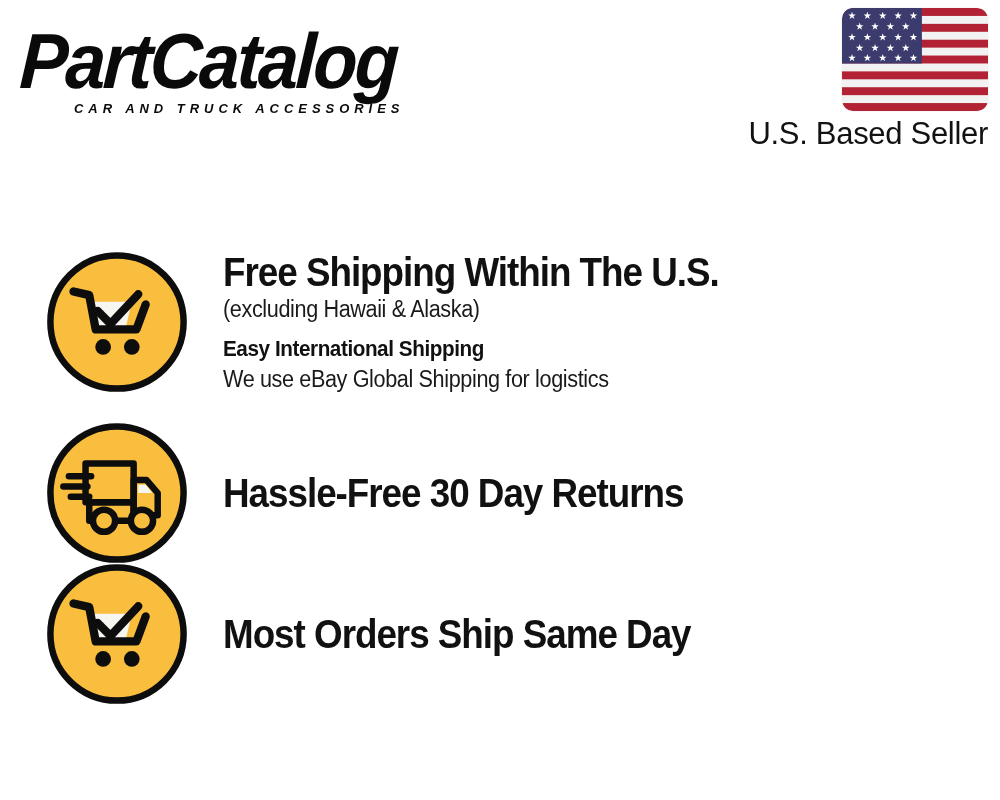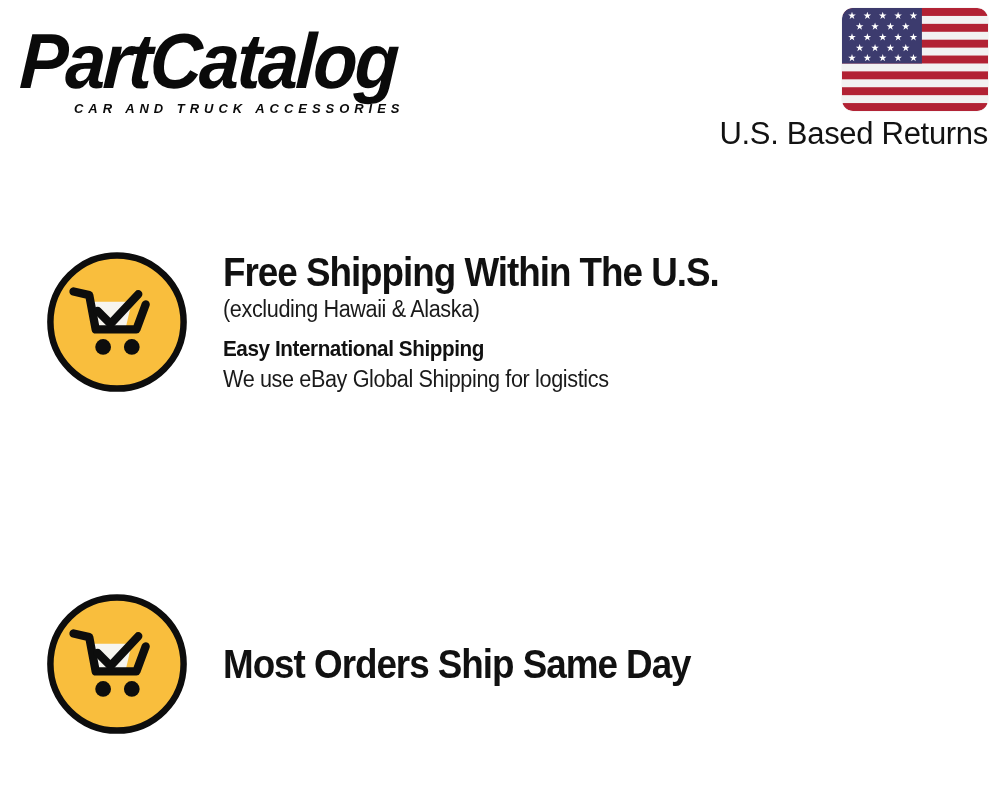--- a/index.html
+++ b/index.html
@@ -77,21 +77,21 @@
   
   .feature-row {
     position:absolute;
     left:43px;
     width:940px;
     display:flex;
     align-items:center;
   }
   #feature-row-0 { top:248px; }
   #feature-row-1 { top:419px; }
-  #feature-row-2 { top:590px; }
+  #feature-row-2 { top:560px; }
 
   .feature-icon {
     flex:0 0 auto;
     width:148px; height:148px;
     display:block;
   }
   .feature-text {
     flex:1 1 auto;
     padding-left:32px;
     padding-top:0px;
@@ -192,41 +192,63 @@
             <use href="#starG" x="63" y="52"></use>
             <use href="#starG" x="83" y="52"></use>
           <use href="#starG" x="13" y="65"></use>
             <use href="#starG" x="33" y="65"></use>
             <use href="#starG" x="53" y="65"></use>
             <use href="#starG" x="73" y="65"></use>
             <use href="#starG" x="93" y="65"></use>
         </g>
       </g>
     </svg>
-    <div id="seller-badge-label">U.S. Based Returns</div>
+    <div id="seller-badge-label">U.S. Based Seller</div>
   </div>
 
   <div class="feature-row" id="feature-row-0">
     <svg class="feature-icon" viewBox="0 0 160 160" aria-hidden="true">
       <circle cx="80" cy="80" r="72" fill="#F9BE3D" stroke="#0D0D0D" stroke-width="7"></circle>
       <path d="M52 58 L96 58 L89 88 L58 88 Z" fill="#F7F5EF"></path>
       <path d="M33 47 L50 51 L57 88 L101 88 L111 61" fill="none" stroke="#0D0D0D" stroke-width="9" stroke-linecap="round" stroke-linejoin="round"></path>
       <path d="M59 68 L73 82 L103 50" fill="none" stroke="#0D0D0D" stroke-width="9" stroke-linecap="round" stroke-linejoin="round"></path>
       <circle cx="65" cy="107" r="8.5" fill="#0D0D0D"></circle>
       <circle cx="96" cy="107" r="8.5" fill="#0D0D0D"></circle>
     </svg>
     <div class="feature-text">
       <div class="feature-title">Free Shipping Within The U.S.</div>
       <div class="feature-sub">(excluding Hawaii &amp; Alaska)</div>
       <div class="spacer-sm"></div>
       <div class="feature-sub-strong">Easy International Shipping</div>
       <div class="feature-sub">We use eBay Global Shipping for logistics</div>
     </div>
   </div>
 
+  <div class="feature-row" id="feature-row-1">
+    <svg class="feature-icon" viewBox="0 0 160 160" aria-hidden="true">
+      <circle cx="80" cy="80" r="72" fill="#F9BE3D" stroke="#0D0D0D" stroke-width="7"></circle>
+
+      <path d="M28 62 H52" stroke="#0D0D0D" stroke-width="7" stroke-linecap="round"></path>
+      <path d="M22 73 H48" stroke="#0D0D0D" stroke-width="7" stroke-linecap="round"></path>
+      <path d="M30 84 H50" stroke="#0D0D0D" stroke-width="7" stroke-linecap="round"></path>
+
+      <rect x="46" y="48" width="52" height="42" fill="none" stroke="#0D0D0D" stroke-width="7" stroke-linejoin="round"></rect>
+
+      <path d="M98 66 H112 L124 80 V104 H98 Z" fill="none" stroke="#0D0D0D" stroke-width="7" stroke-linejoin="round"></path>
+      <path d="M103 71 H111 L118 80 H103 Z" fill="#F7F5EF"></path>
+
+      <path d="M50 90 H98 V110 H50 Z" fill="none" stroke="#0D0D0D" stroke-width="7" stroke-linejoin="round"></path>
+
+      <circle cx="66" cy="110" r="12" fill="#F9BE3D" stroke="#0D0D0D" stroke-width="7"></circle>
+      <circle cx="107" cy="110" r="12" fill="#F9BE3D" stroke="#0D0D0D" stroke-width="7"></circle>
+    </svg>
+    <div class="feature-text centered">
+      <div class="feature-title">Hassle-Free 30 Day Returns</div>
+    </div>
+  </div>
 
   <div class="feature-row" id="feature-row-2">
     <svg class="feature-icon" viewBox="0 0 160 160" aria-hidden="true">
       <circle cx="80" cy="80" r="72" fill="#F9BE3D" stroke="#0D0D0D" stroke-width="7"></circle>
       <path d="M52 58 L96 58 L89 88 L58 88 Z" fill="#F7F5EF"></path>
       <path d="M33 47 L50 51 L57 88 L101 88 L111 61" fill="none" stroke="#0D0D0D" stroke-width="9" stroke-linecap="round" stroke-linejoin="round"></path>
       <path d="M59 68 L73 82 L103 50" fill="none" stroke="#0D0D0D" stroke-width="9" stroke-linecap="round" stroke-linejoin="round"></path>
       <circle cx="65" cy="107" r="8.5" fill="#0D0D0D"></circle>
       <circle cx="96" cy="107" r="8.5" fill="#0D0D0D"></circle>
     </svg>

